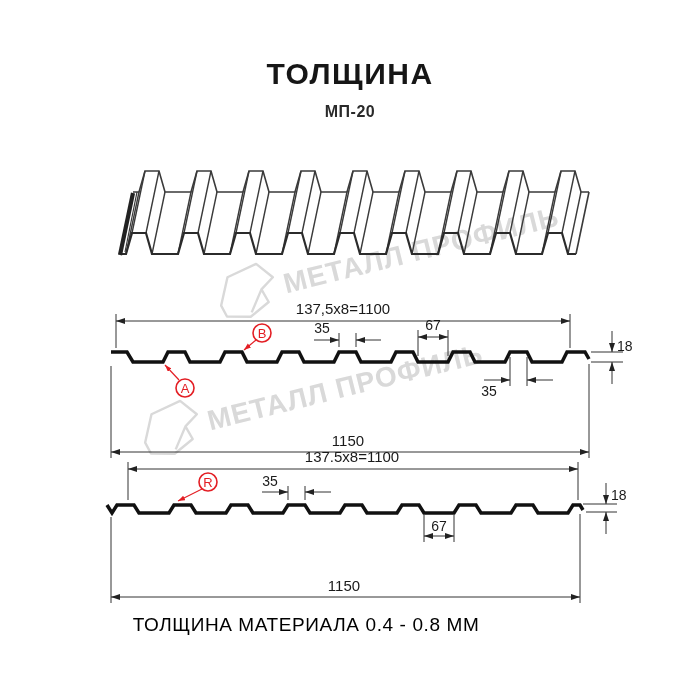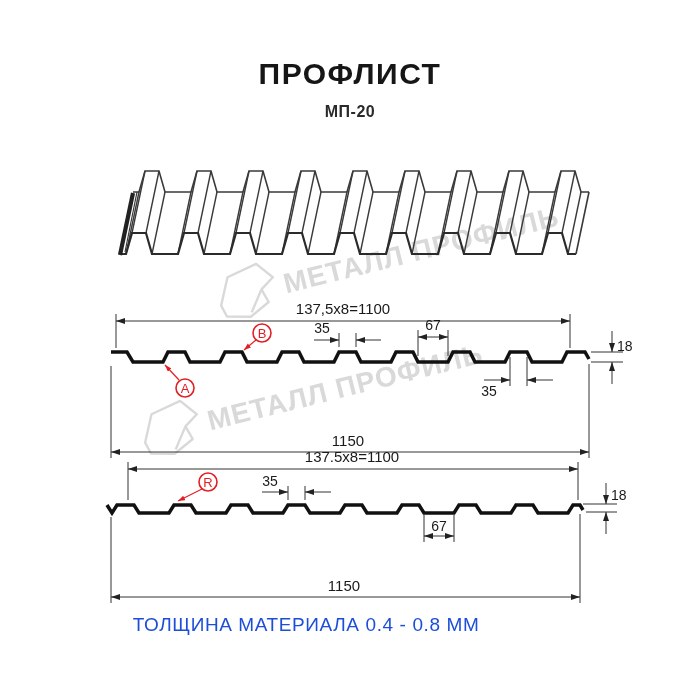--- a/index.html
+++ b/index.html
@@ -9,38 +9,38 @@
   }
   .hdr{position:absolute;top:57px;left:0;width:700px;text-align:center;}
   .title{
     font-size:30px;font-weight:800;letter-spacing:1.5px;color:#161616;line-height:1.1;
   }
   .subtitle{
     font-size:16px;font-weight:600;letter-spacing:.5px;color:#2a2a2a;margin-top:13px;
   }
   .footer{
     position:absolute;top:614px;left:0;width:612px;text-align:center;
-    font-size:19px;font-weight:500;letter-spacing:.6px;color:#1d4ed8;
+    font-size:19px;font-weight:500;letter-spacing:.6px;color:#000000;
   }
   svg.draw{position:absolute;left:0;top:0;}
   .dim{font-size:14px;fill:#1a1a1a;}
   .dimL{font-size:15px;fill:#1a1a1a;}
   .dimline{stroke:#333;stroke-width:1;fill:none;}
   .thick{stroke:#111;stroke-width:3.5;fill:none;stroke-linejoin:miter;}
   .redlbl{font-size:13px;font-weight:500;}
   .wmtext{font-size:28px;font-weight:bold;letter-spacing:1px;}
   .riblines line{stroke:#3a3a3a;stroke-width:1.4;}
 </style>
 </head>
 <body>
 
 <div class="canvas">
 
   <div class="hdr">
-    <div class="title">ПРОФЛИСТ</div>
+    <div class="title">ТОЛЩИНА</div>
     <div class="subtitle">МП-20</div>
   </div>
 
   <svg class="draw" width="700" height="700" viewBox="0 0 700 700">
     <defs>
       <marker id="arr" markerUnits="userSpaceOnUse" markerWidth="10" markerHeight="8" refX="9" refY="3" orient="auto-start-reverse">
         <path d="M0,0 L9,3 L0,6 Z" fill="#222"></path>
       </marker>
       <marker id="arrRed" markerUnits="userSpaceOnUse" markerWidth="8" markerHeight="6" refX="7" refY="2.5" orient="auto-start-reverse">
         <path d="M0,0 L7,2.5 L0,5 Z" fill="#e31e24"></path>

